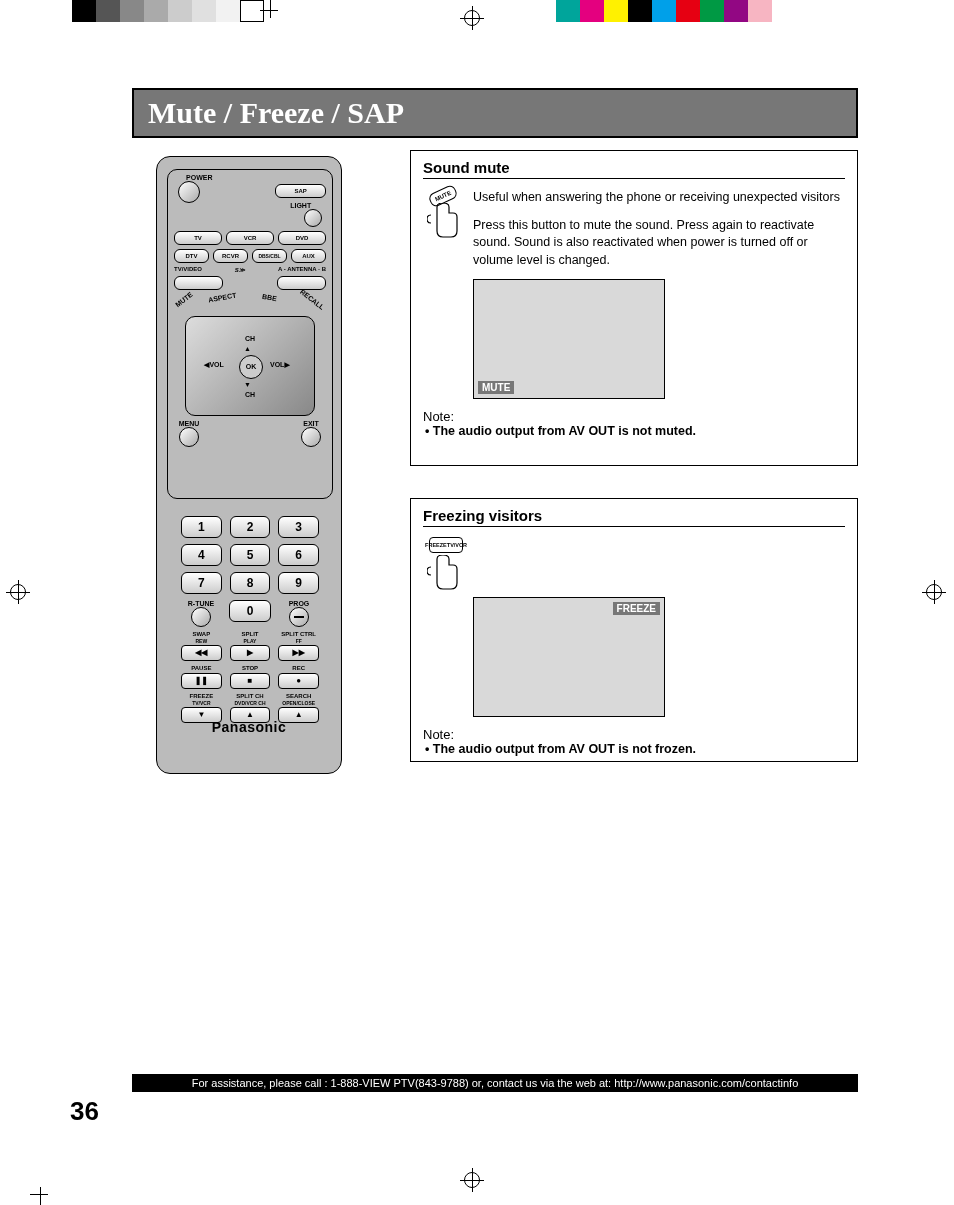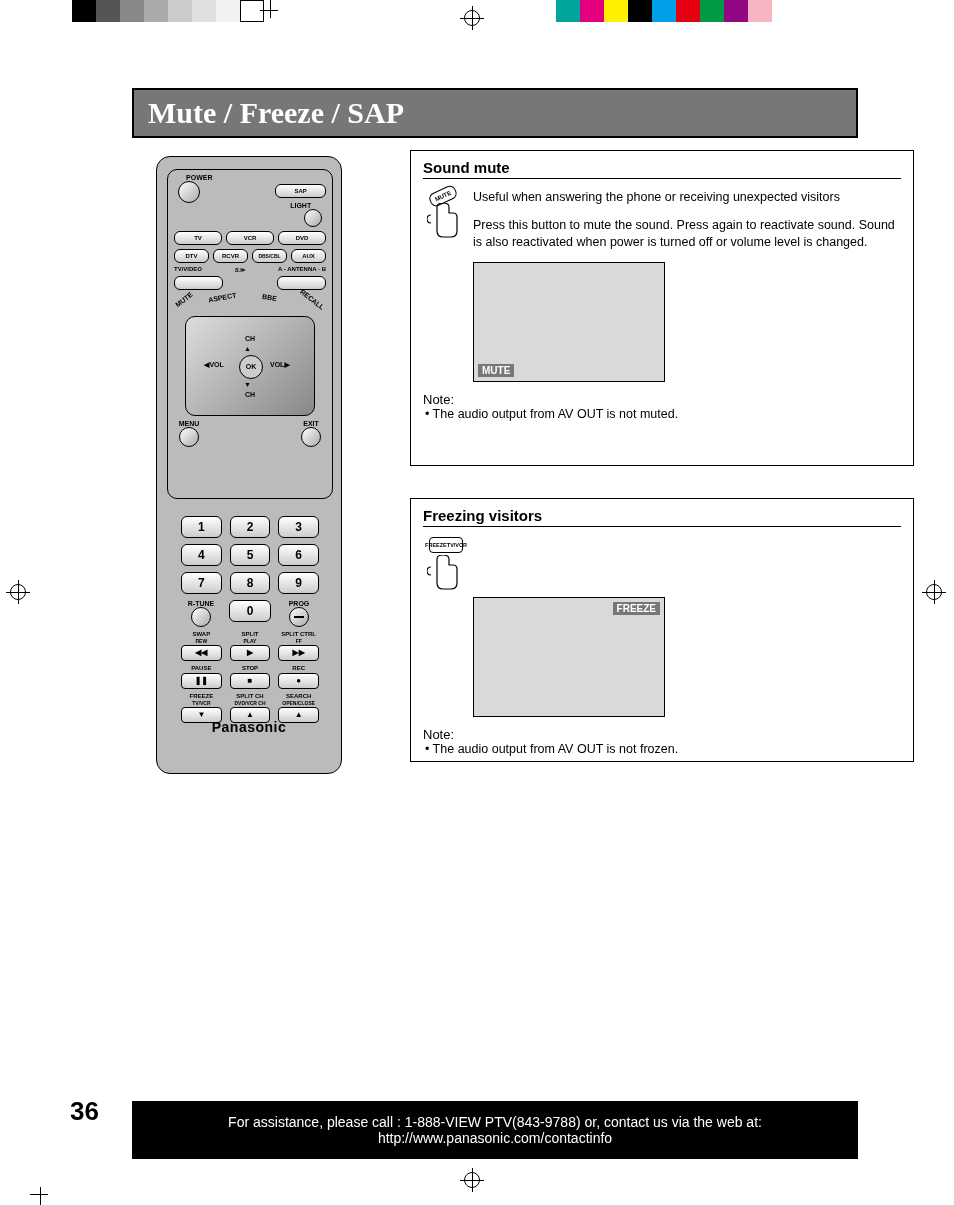--- a/index.html
+++ b/index.html
@@ -131,21 +131,21 @@
     text-align: center;
     font-family: Arial Black, Arial, sans-serif;
     font-size: 14px;
     font-weight: 900;
     letter-spacing: 0.5px;
   }
 
   .section-box {
     position: absolute;
     left: 410px;
-    width: 504px;
+    width: 448px;
     border: 1.5px solid #000;
     padding: 8px 12px 14px;
   }
   .sec-sound { top: 150px; height: 316px; }
   .sec-freeze { top: 498px; height: 264px; }
   .section-title {
     font-size: 15px;
     font-weight: bold;
     border-bottom: 1.5px solid #000;
     padding-bottom: 2px;
@@ -173,39 +173,39 @@
   }
   .osd-tag {
     position: absolute;
     background: #777; color: #fff;
     font-size: 10px; font-weight: bold;
     padding: 1px 4px;
   }
   .osd.mute .osd-tag { bottom: 4px; left: 4px; }
   .osd.freeze .osd-tag { top: 4px; right: 4px; }
   .note-head { font-size: 13px; font-weight: normal; margin-top: 4px; }
-  .note-text { font-size: 12.5px; margin-left: 2px; }
+  .note-text { font-size: 12.5px; margin-left: 2px; font-weight: bold; }
 
   .page-num {
     position: absolute;
     top: 1096px;
     left: 70px;
     font-size: 26px;
     font-weight: bold;
   }
   .footer-bar {
     position: absolute;
-    top: 1101px;
+    top: 1074px;
     left: 132px;
     width: 726px;
     background: #000;
     color: #fff;
-    font-size: 14px;
+    font-size: 11px;
     text-align: center;
-    padding: 13px 0;
+    padding: 3px 0;
   }
   .media-key { flex:1; height:16px; border:1px solid #000; border-radius:4px; background:linear-gradient(#fff,#ccc); font-size:8px; text-align:center; line-height:14px; font-weight:bold; }
 </style>
 </head>
 <body>
 
 <div class="color-bars left" id="cb-left">
     <div style="background: rgb(0, 0, 0); border: none;"></div>
     <div style="background: rgb(85, 85, 85); border: none;"></div>
     <div style="background: rgb(136, 136, 136); border: none;"></div>

